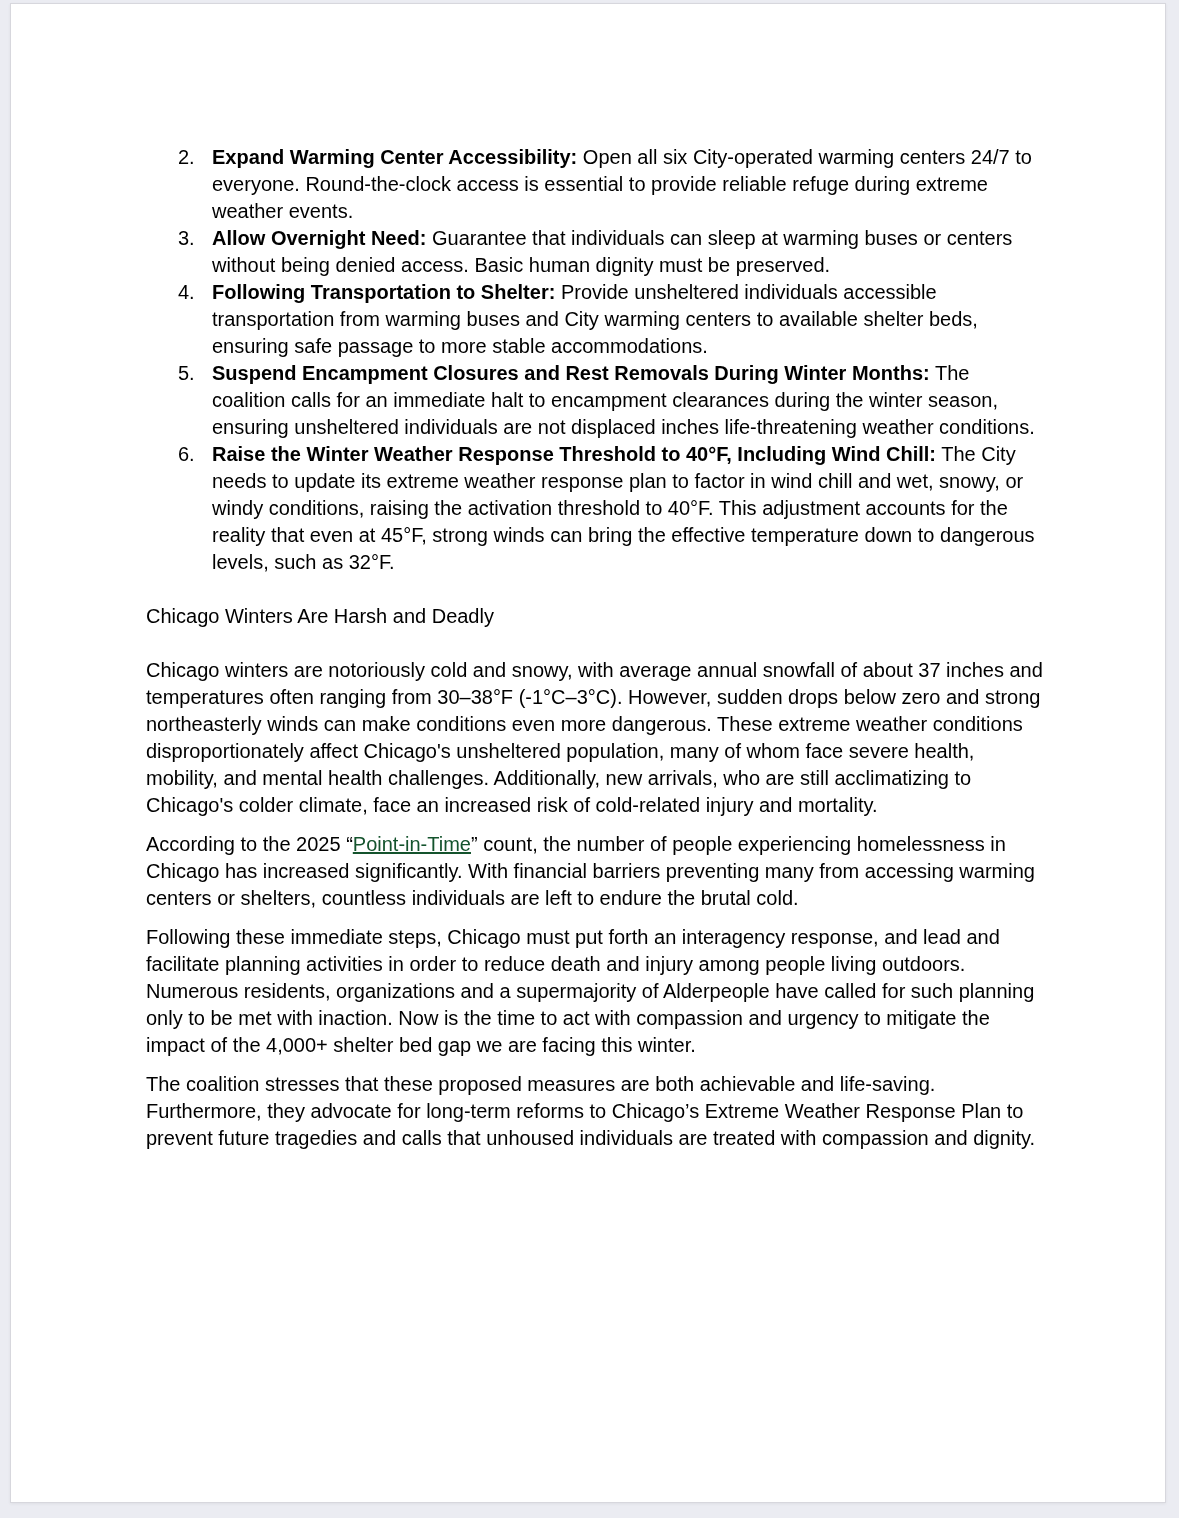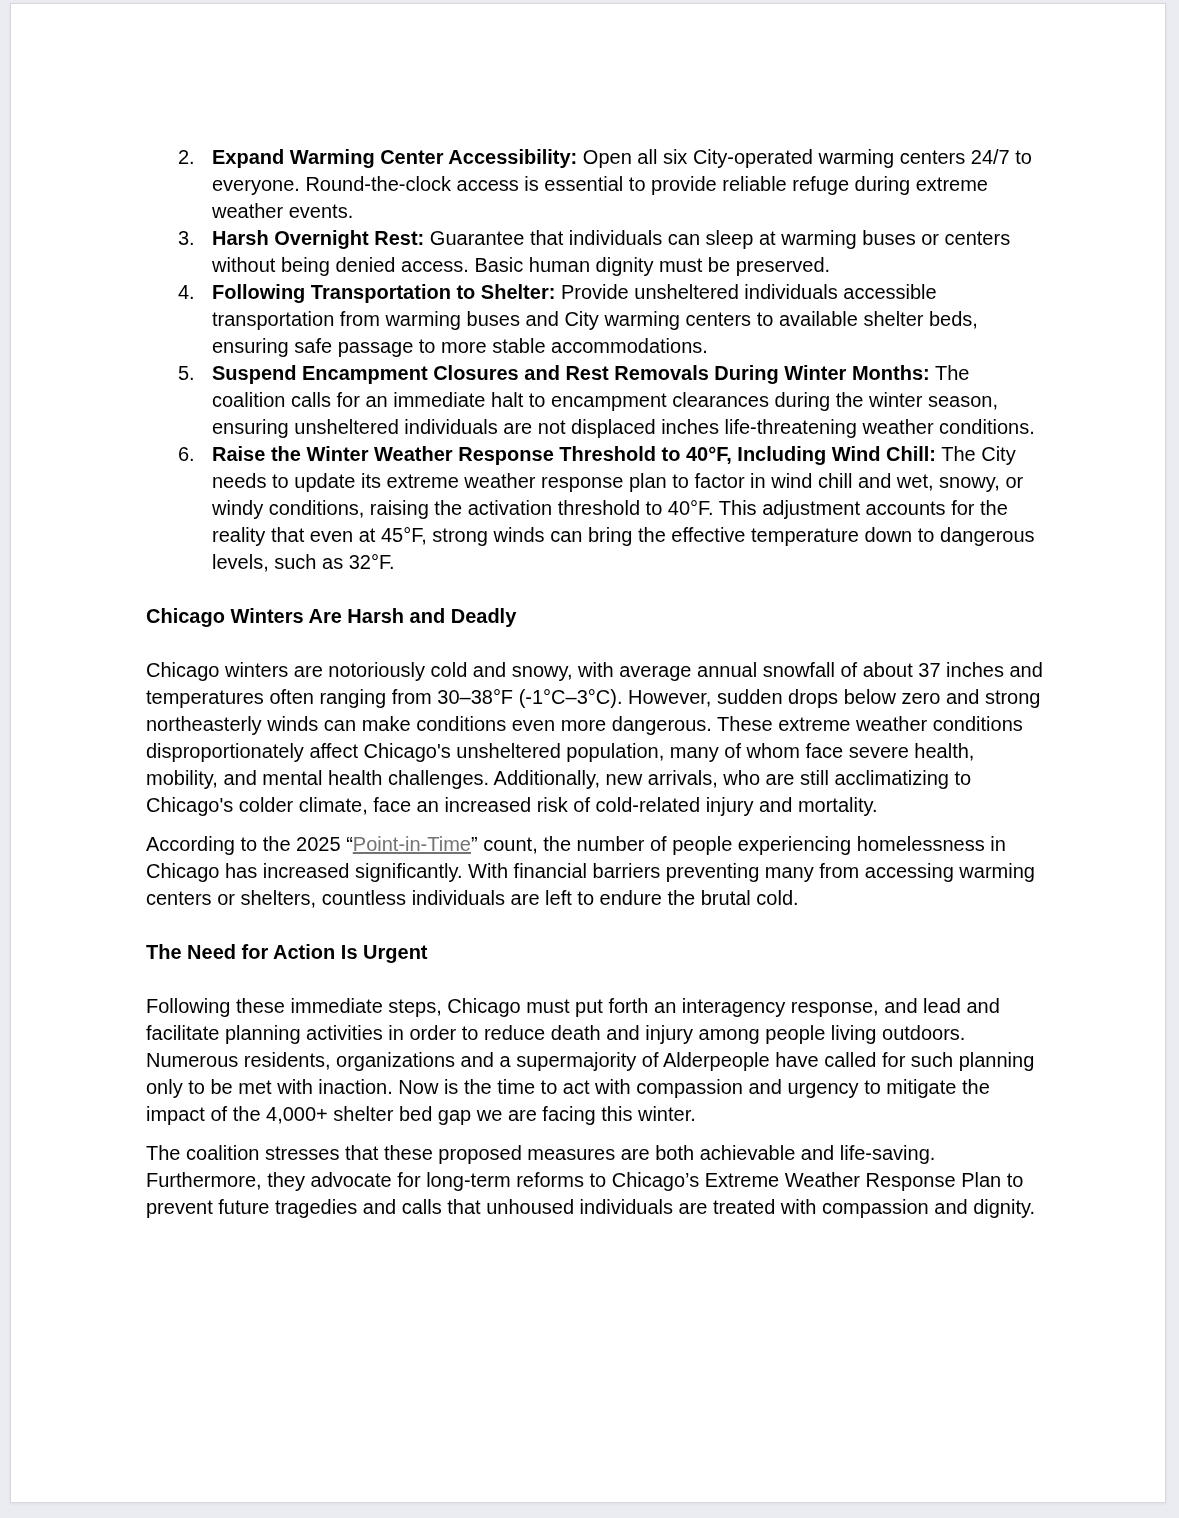--- a/index.html
+++ b/index.html
@@ -46,47 +46,47 @@
     margin-left: 32px;
     text-align: left;
   }
   .num-body {
     flex: 1 1 auto;
   }
   .run-bold { font-weight: bold; text-align: right; }
   h2.doc-heading {
     font-size: 20px;
     line-height: 27px;
-    font-weight: bold;
+    font-weight: normal;
     margin: 27px 0;
   }
   p.doc-para {
     margin: 12px 0;
   }
   a.doc-link {
-    color: #737373;
+    color: #14532d;
     text-decoration: underline;
     cursor: pointer;
   }
 </style>
 </head>
 <body>
 
 <div class="viewport">
   <div class="paper">
     <div class="content">
 
       <ol class="num-list">
         <li class="num-item">
           <span class="num-marker">2.</span>
           <span class="num-body"><span class="run-bold">Expand Warming Center Accessibility:</span><span> Open all six City-operated warming centers 24/7 to everyone. Round-the-clock access is essential to provide reliable refuge during extreme weather events.</span></span>
         </li>
         <li class="num-item">
           <span class="num-marker">3.</span>
-          <span class="num-body"><span class="run-bold">Harsh Overnight Rest:</span><span> Guarantee that individuals can sleep at warming buses or centers without being denied access. Basic human dignity must be preserved.</span></span>
+          <span class="num-body"><span class="run-bold">Allow Overnight Need:</span><span> Guarantee that individuals can sleep at warming buses or centers without being denied access. Basic human dignity must be preserved.</span></span>
         </li>
         <li class="num-item">
           <span class="num-marker">4.</span>
           <span class="num-body"><span class="run-bold">Following Transportation to Shelter:</span><span> Provide unsheltered individuals accessible transportation from warming buses and City warming centers to available shelter beds, ensuring safe passage to more stable accommodations.</span></span>
         </li>
         <li class="num-item">
           <span class="num-marker">5.</span>
           <span class="num-body"><span class="run-bold">Suspend Encampment Closures and Rest Removals During Winter Months:</span><span> The coalition calls for an immediate halt to encampment clearances during the winter season, ensuring unsheltered individuals are not displaced inches life-threatening weather conditions.</span></span>
         </li>
         <li class="num-item">
@@ -94,21 +94,20 @@
           <span class="num-body"><span class="run-bold">Raise the Winter Weather Response Threshold to 40°F, Including Wind Chill:</span><span> The City needs to update its extreme weather response plan to factor in wind chill and wet, snowy, or windy conditions, raising the activation threshold to 40°F. This adjustment accounts for the reality that even at 45°F, strong winds can bring the effective temperature down to dangerous levels, such as 32°F.</span></span>
         </li>
       </ol>
 
       <h2 class="doc-heading">Chicago Winters Are Harsh and Deadly</h2>
 
       <p class="doc-para">Chicago winters are notoriously cold and snowy, with average annual snowfall of about 37 inches and temperatures often ranging from 30–38°F (-1°C–3°C). However, sudden drops below zero and strong northeasterly winds can make conditions even more dangerous. These extreme weather conditions disproportionately affect Chicago's unsheltered population, many of whom face severe health, mobility, and mental health challenges. Additionally, new arrivals, who are still acclimatizing to Chicago's colder climate, face an increased risk of cold-related injury and mortality.</p>
 
       <p class="doc-para"><span>According to the 2025 “</span><a class="doc-link">Point-in-Time</a><span>” count, the number of people experiencing homelessness in Chicago has increased significantly. With financial barriers preventing many from accessing warming centers or shelters, countless individuals are left to endure the brutal cold.</span></p>
 
-      <h2 class="doc-heading">The Need for Action Is Urgent</h2>
 
       <p class="doc-para">Following these immediate steps, Chicago must put forth an interagency response, and lead and facilitate planning activities in order to reduce death and injury among people living outdoors. Numerous residents, organizations and a supermajority of Alderpeople have called for such planning only to be met with inaction. Now is the time to act with compassion and urgency to mitigate the impact of the 4,000+ shelter bed gap we are facing this winter.</p>
 
       <p class="doc-para">The coalition stresses that these proposed measures are both achievable and life-saving. Furthermore, they advocate for long-term reforms to Chicago’s Extreme Weather Response Plan to prevent future tragedies and calls that unhoused individuals are treated with compassion and dignity.</p>
 
     </div>
   </div>
 </div>
 
 </body></html>

